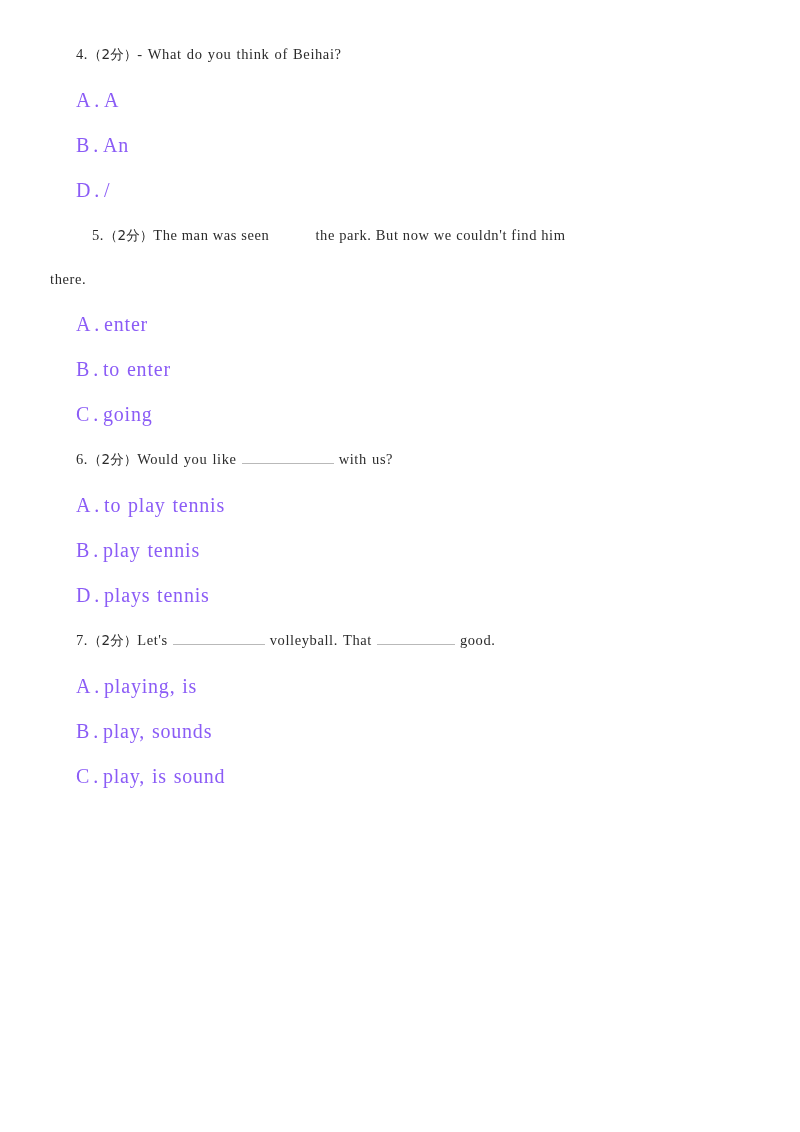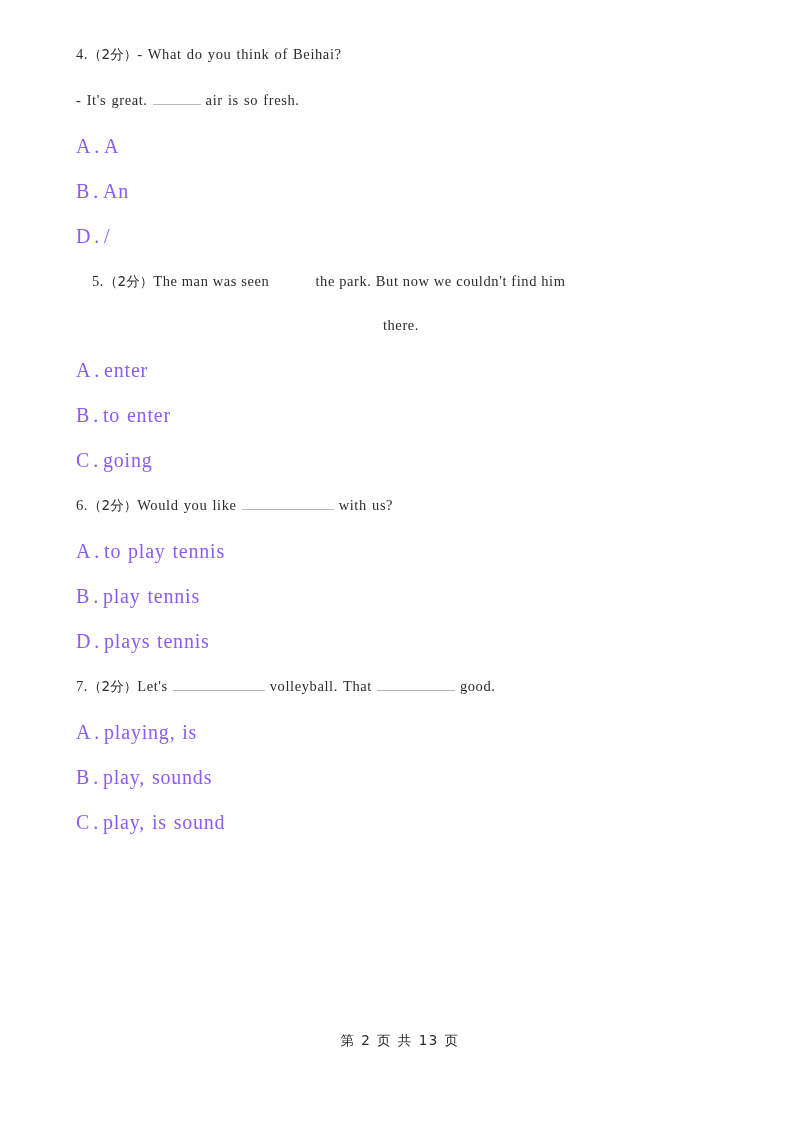--- a/index.html
+++ b/index.html
@@ -78,21 +78,21 @@
     text-indent: 26px;
     word-spacing: 1px;
   }
   .opt-letter { letter-spacing: 0.8px; }
   .opt-dot { padding: 0 4px 0 3px; }
   .opt-text { letter-spacing: 0.8px; }
 
   
   .row { margin: 0 0 17px 0; }
   .row-stem { margin: 0 0 18px 0; }
-  .row-wrap { margin: 0 0 17px 0; text-align: center; }
+  .row-wrap { margin: 0 0 17px 0; }
 
   
   .blank {
     display: inline-block;
     border-bottom: 1px solid #b9b9b9;
     vertical-align: baseline;
     height: 13px;
     margin: 0 5px;
   }
   .blank-s { width: 48px; }
@@ -119,23 +119,20 @@
 </style>
 </head>
 <body>
 
 <div class="page">
   <div class="content">
 
     <div>
       <p class="q-stem row-stem">
         <span class="q-num">4.</span><span class="q-score">（2分）</span><span class="q-text">- What do you think of Beihai?</span>
-      </p>
-      <p class="q-stem row-stem">
-        <span class="q-text">- It's great.</span><span class="blank blank-s"></span><span class="q-text">air is so fresh.</span>
       </p>
 
       <p class="opt row">
         <span class="opt-letter">A</span><span class="opt-dot">.</span><span class="opt-text">A</span>
       </p>
       <p class="opt row">
         <span class="opt-letter">B</span><span class="opt-dot">.</span><span class="opt-text">An</span>
       </p>
       <p class="opt row">
         <span class="opt-letter">D</span><span class="opt-dot">.</span><span class="opt-text">/</span>
@@ -186,14 +183,13 @@
       <p class="opt row">
         <span class="opt-letter">B</span><span class="opt-dot">.</span><span class="opt-text">play, sounds</span>
       </p>
       <p class="opt row">
         <span class="opt-letter">C</span><span class="opt-dot">.</span><span class="opt-text">play, is sound</span>
       </p>
     </div>
 
   </div>
 
-  <div class="footer">第 2 页 共 13 页</div>
 </div>
 
 </body></html>

